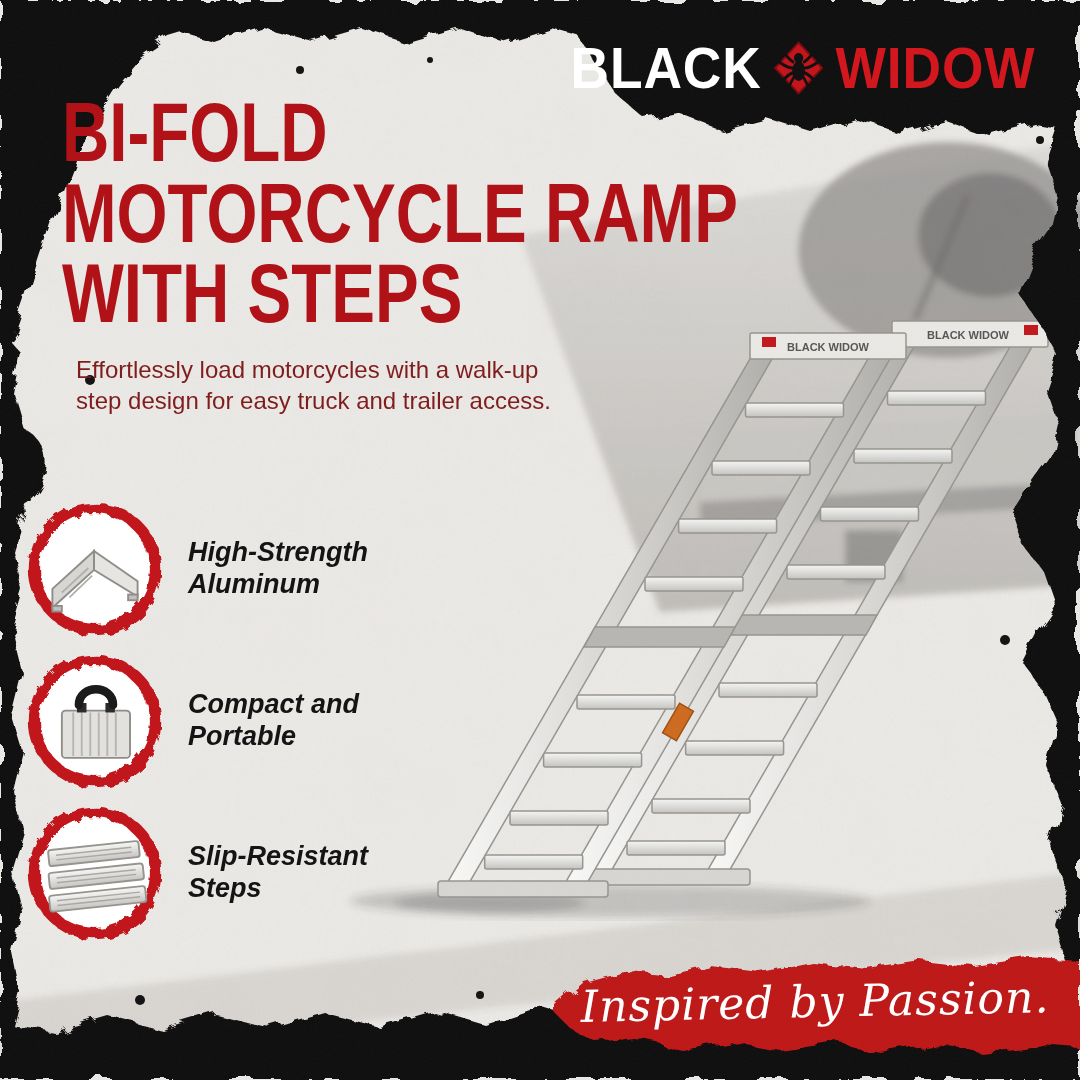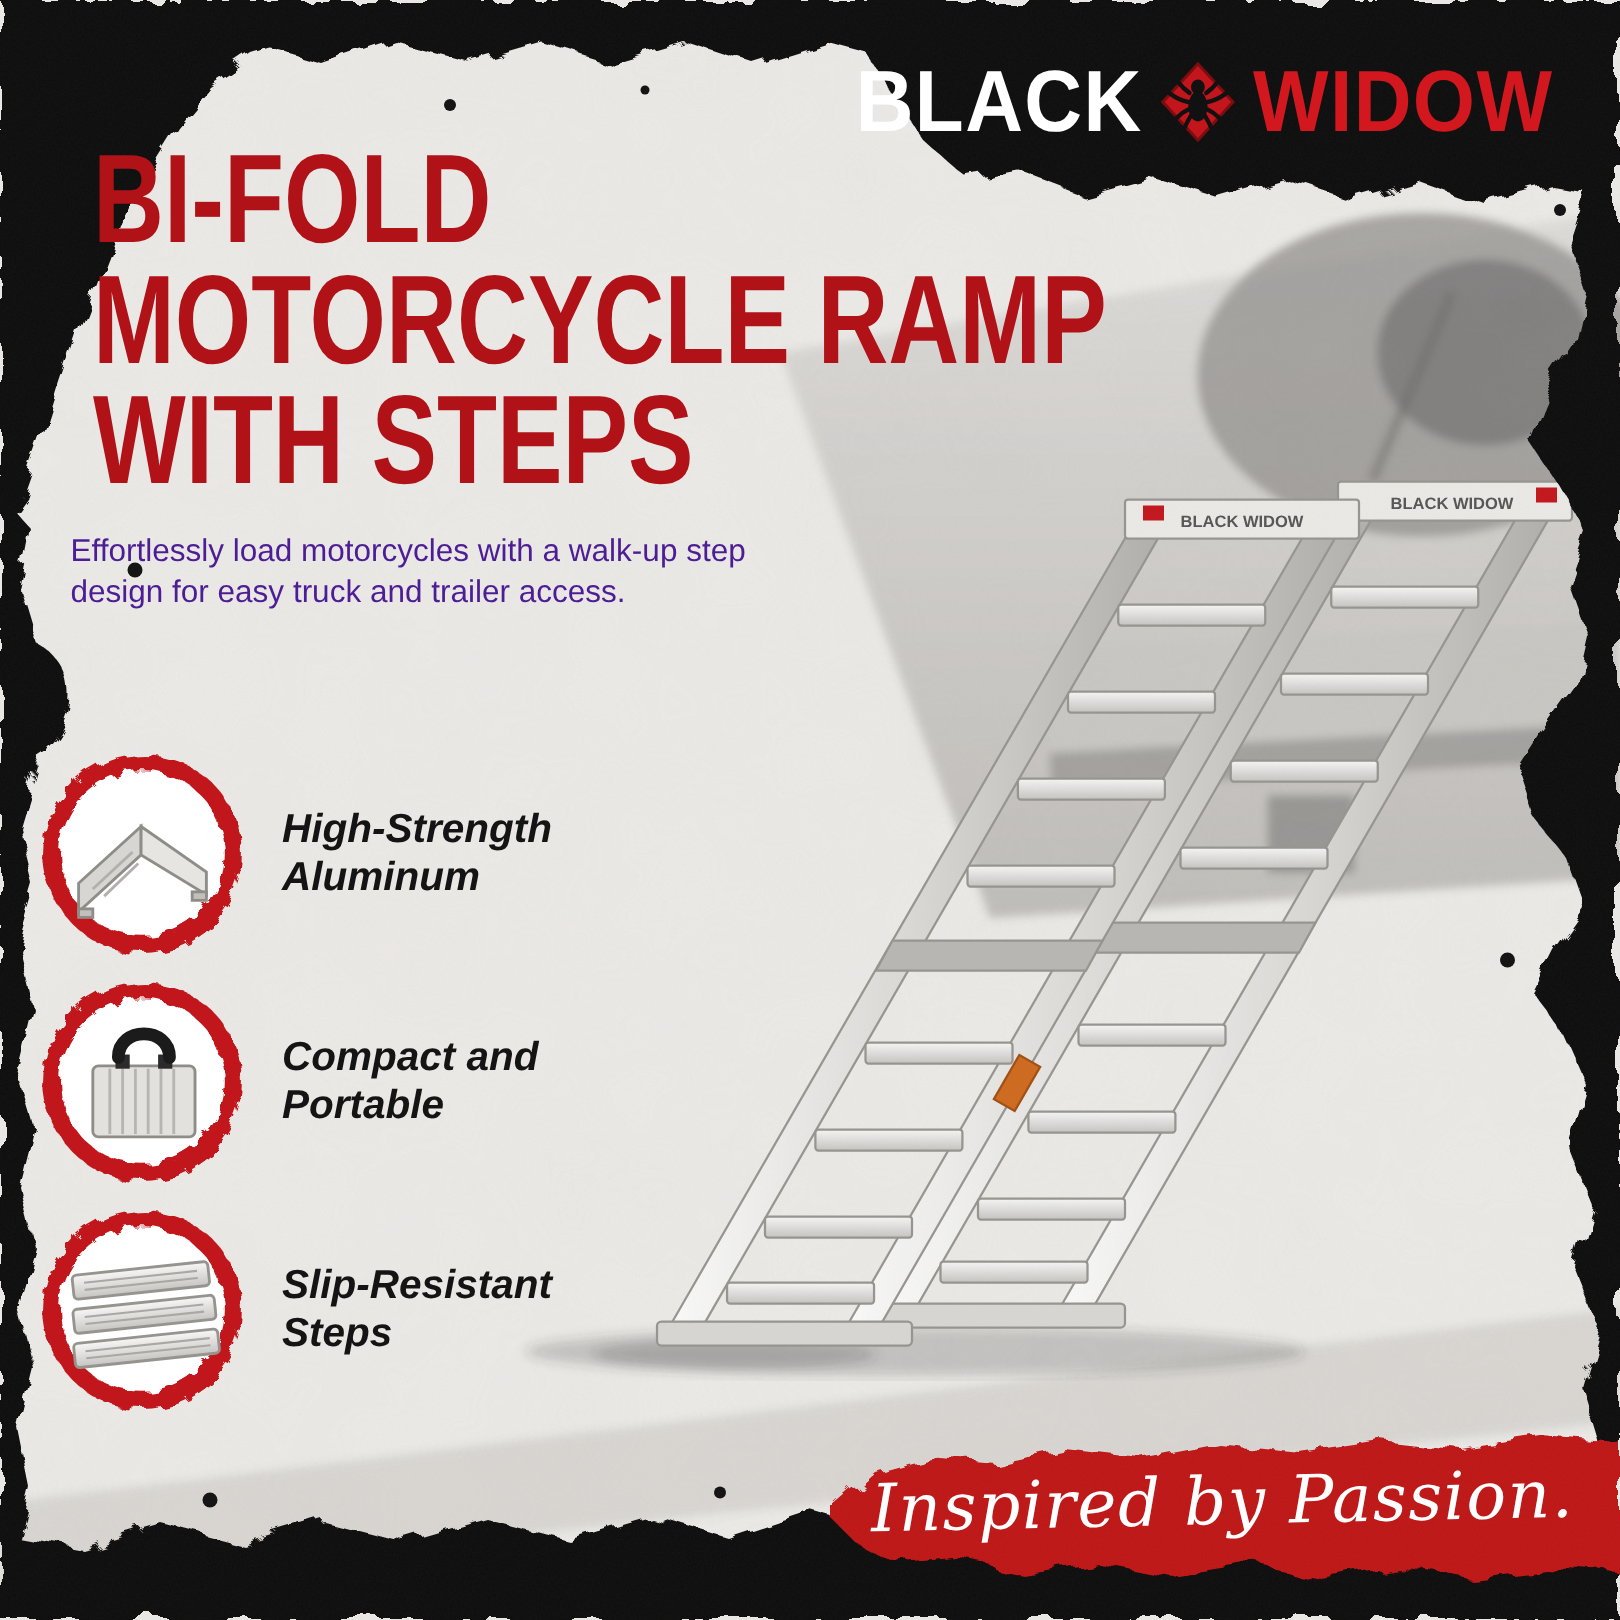--- a/index.html
+++ b/index.html
@@ -27,22 +27,22 @@
   
   .headline {
     position:absolute; left:62px; top:92px; z-index:25;
     color:#b01217; font-weight:800; font-size:84px; line-height:.96;
     letter-spacing:0; transform:scaleX(.78); transform-origin:left top;
     white-space:nowrap;
   }
 
   
   .desc {
-    position:absolute; left:47px; top:354px; width:505px; z-index:25;
-    font-size:21px; line-height:1.3; color:#4c1d95; font-weight:500;
+    position:absolute; left:76px; top:354px; width:505px; z-index:25;
+    font-size:24px; line-height:1.3; color:#7f1d1d; font-weight:500;
   }
 
   
   .features {
     position:absolute; left:24px; top:498px; z-index:25;
     display:flex; flex-direction:column; gap:10px;align-items:center;
   }
   .feature { display:flex; align-items:center; gap:22px; }
   .fcircle { width:142px; height:142px; flex:0 0 auto; }
   .flabel {

